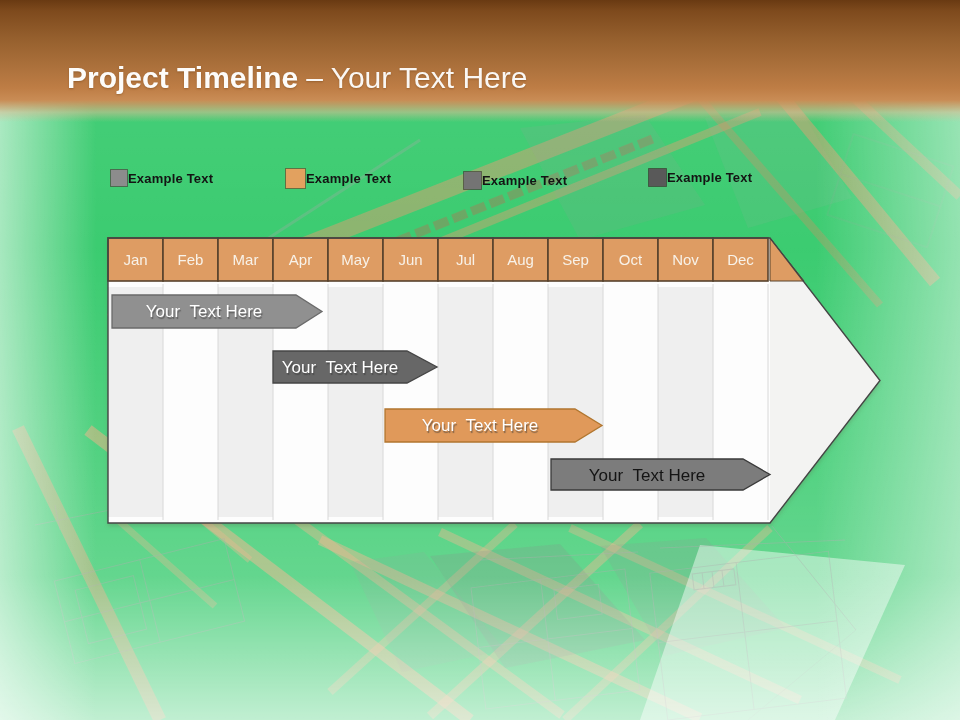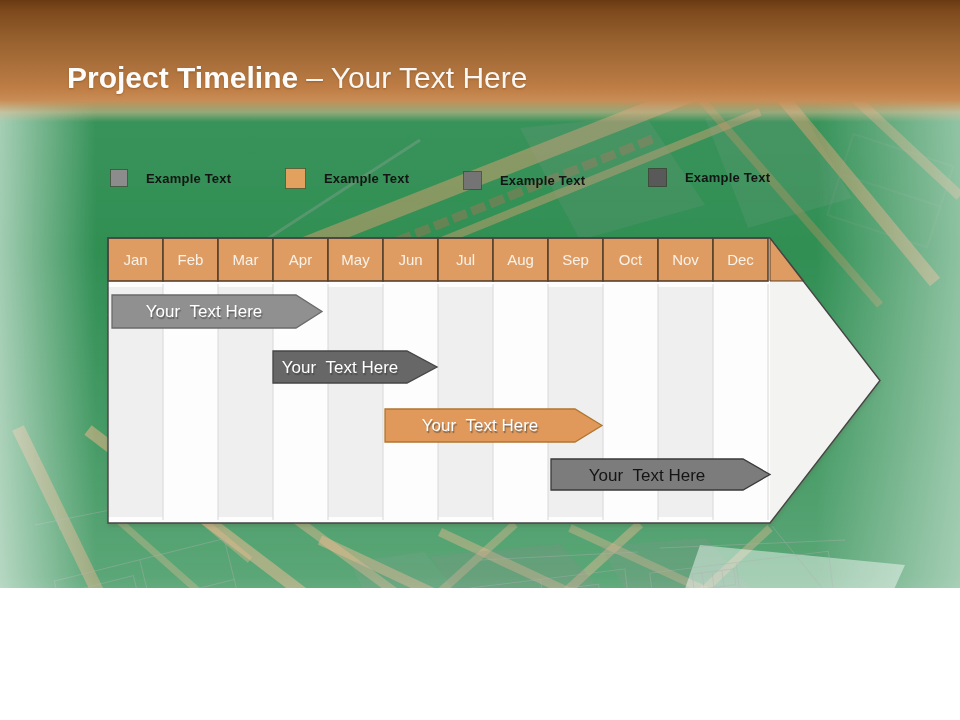--- a/index.html
+++ b/index.html
@@ -1,18 +1,18 @@
 <!DOCTYPE html>
 <html><head>
 <meta charset="utf-8">
 <style>
   html,body{margin:0;padding:0;}
   .slide{
-    position:relative;width:960px;height:588px;overflow:hidden;
-    background:#15803d;
+    position:relative;width:960px;height:720px;overflow:hidden;
+    background:#22c55e;
     font-family:"Liberation Sans",sans-serif;
   }
   svg.layer{position:absolute;left:0;top:0;width:960px;height:720px;}
   .bg{z-index:1;}
   
   .header-band{
     position:absolute;left:0;top:0;width:960px;height:122px;z-index:3;
     background:linear-gradient(180deg,
       #693A12 0%, #7E4A1D 9%, #96602E 32%, #AC713C 55%,
       #BE7D45 72%, #C98C55 82%, rgba(222,186,147,0.55) 92%,
@@ -20,21 +20,21 @@
   }
   .title{
     position:absolute;left:67px;top:60px;margin:0;
     font-size:30px;line-height:36px;color:#FDFCFA;
     text-shadow:0 1px 2px rgba(90,50,10,0.35);
     white-space:nowrap;font-weight:400;
   }
   .title-main{font-weight:700;}
   .title-sub{font-weight:400;margin-left:8px;opacity:0.97;}
   
-  .legend-item{position:absolute;display:flex;align-items:center;gap:18px;z-index:5;}
+  .legend-item{position:absolute;display:flex;align-items:center;z-index:5;}
   .legend-label{font-size:13px;font-weight:bold;color:#141414;letter-spacing:0.2px;}
   .li1{left:110px;top:169px;}
   .li2{left:285px;top:168px;}
   .li3{left:463px;top:171px;}
   .li4{left:648px;top:168px;}
   .swatch rect{stroke:rgba(40,30,20,0.45);stroke-width:1;}
   
   .timeline{z-index:4;}
   .timeline text{font-family:"Liberation Sans",sans-serif;}
   .month-text{font-size:15px;}

